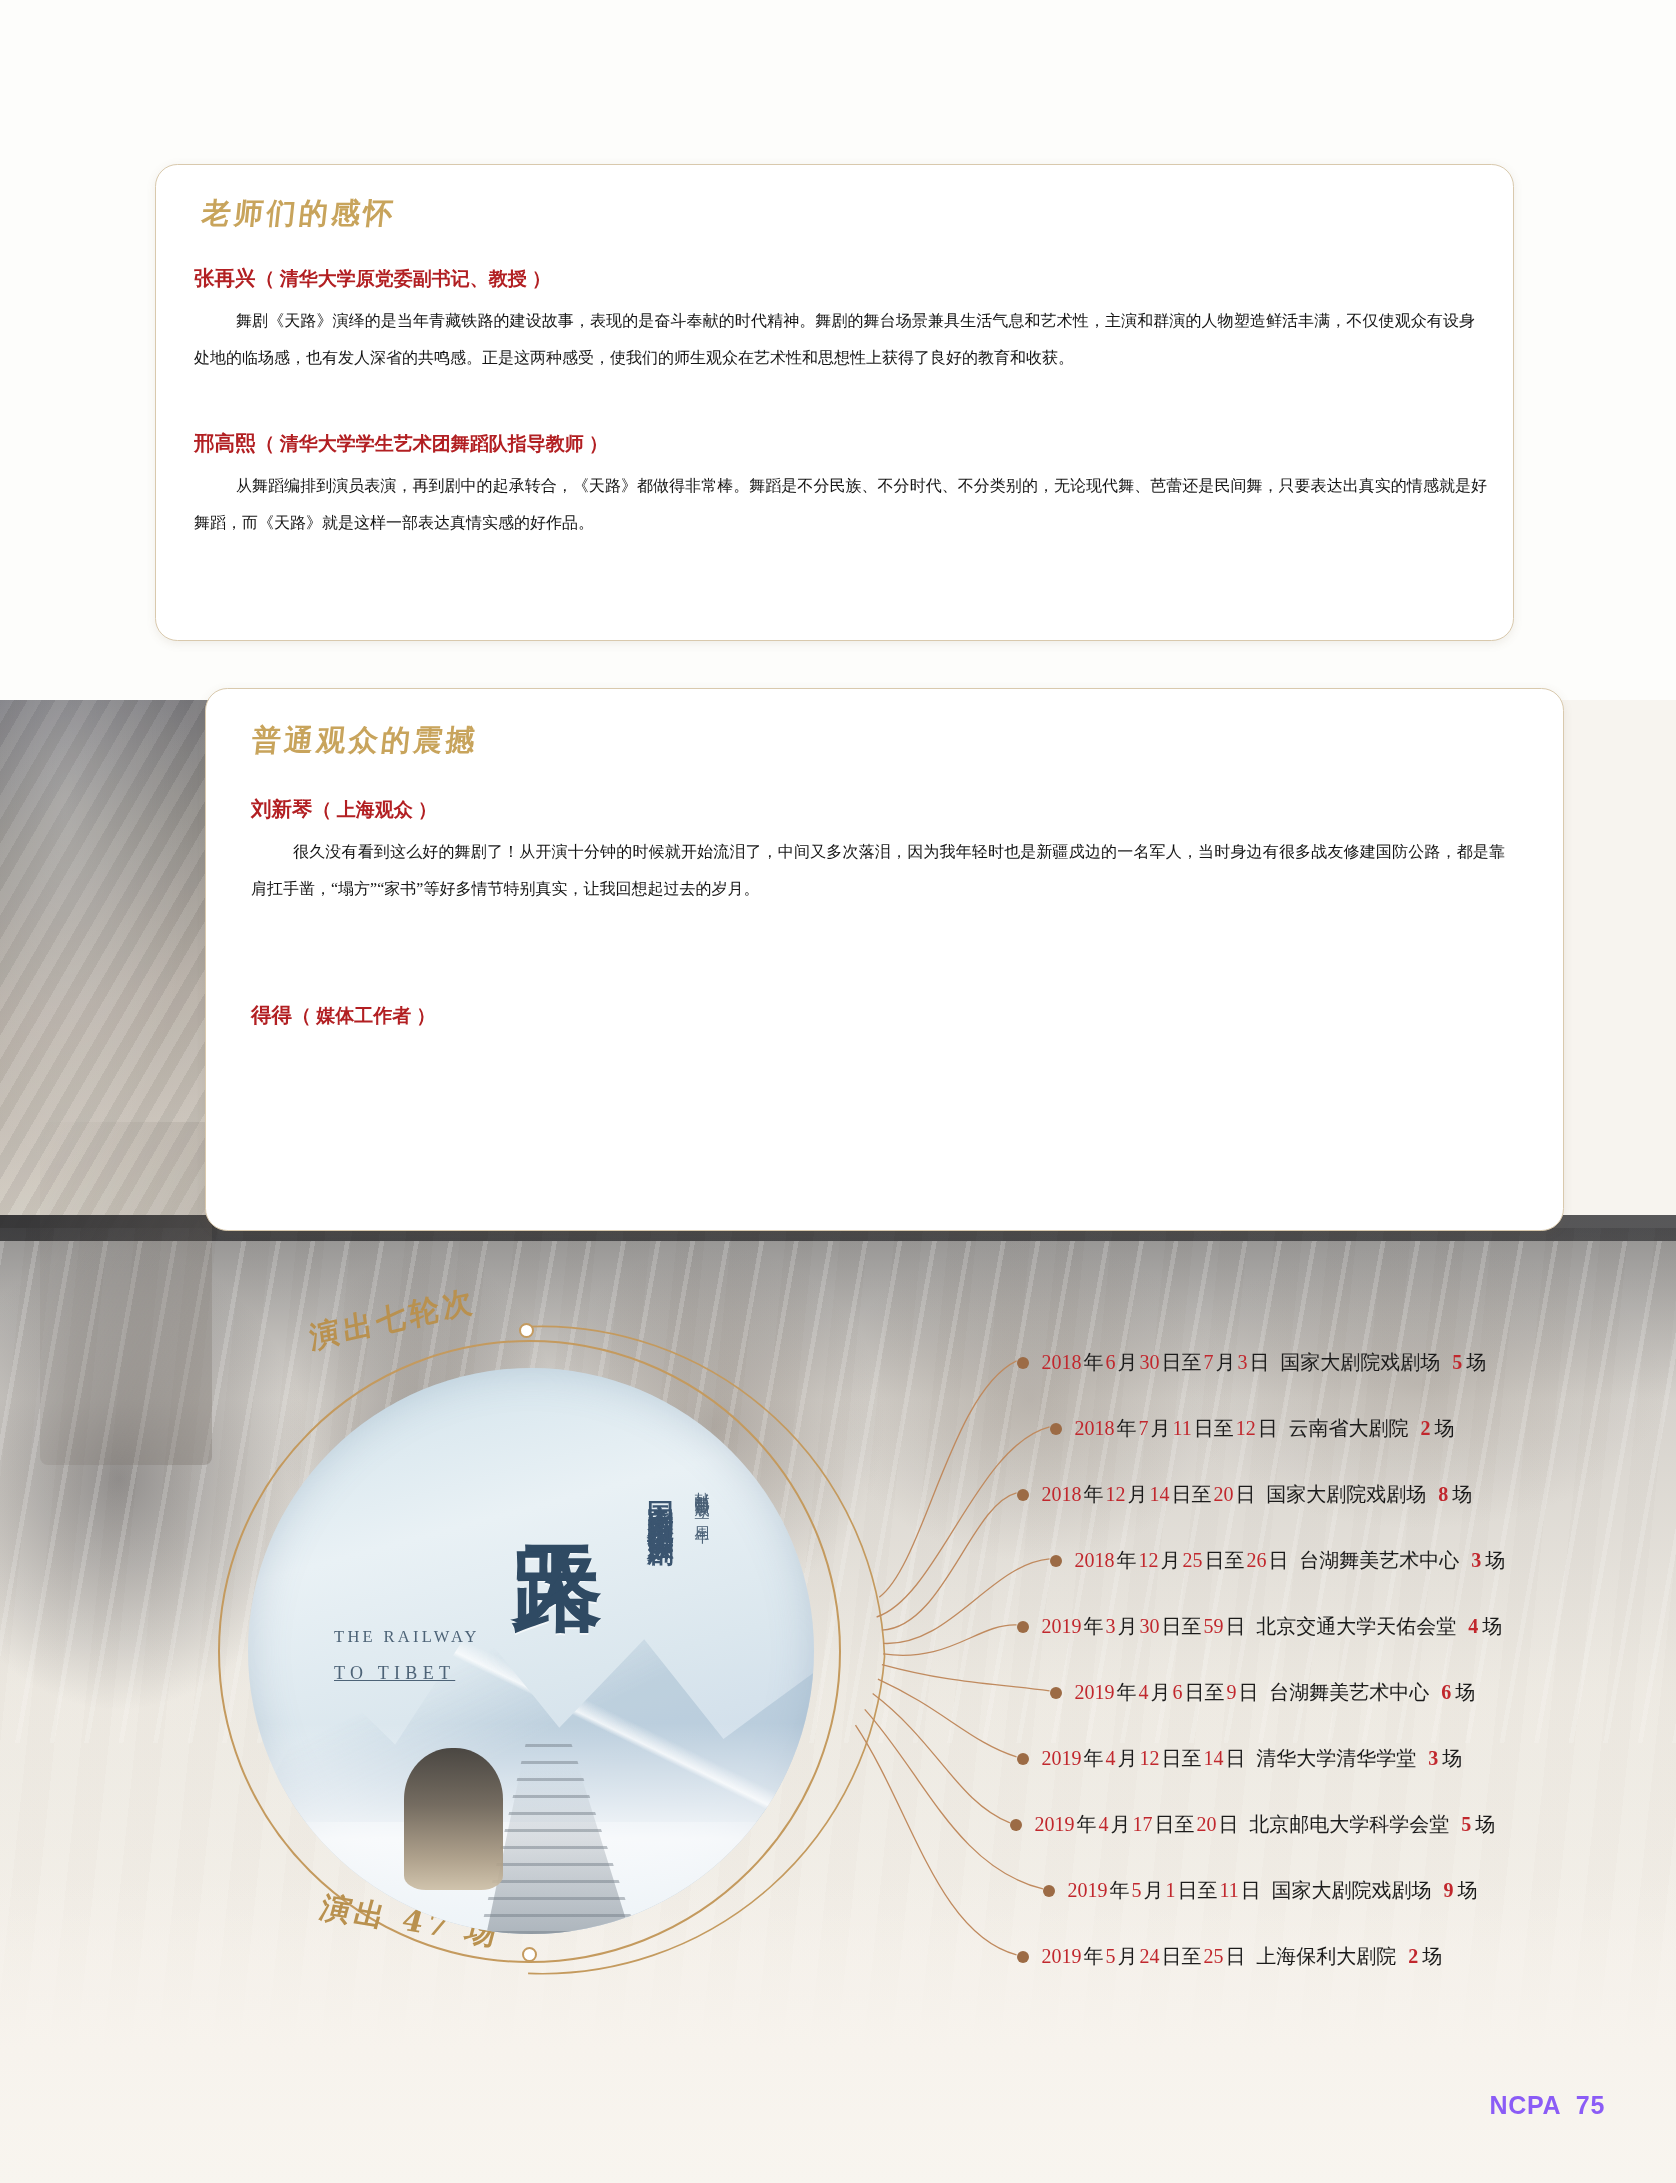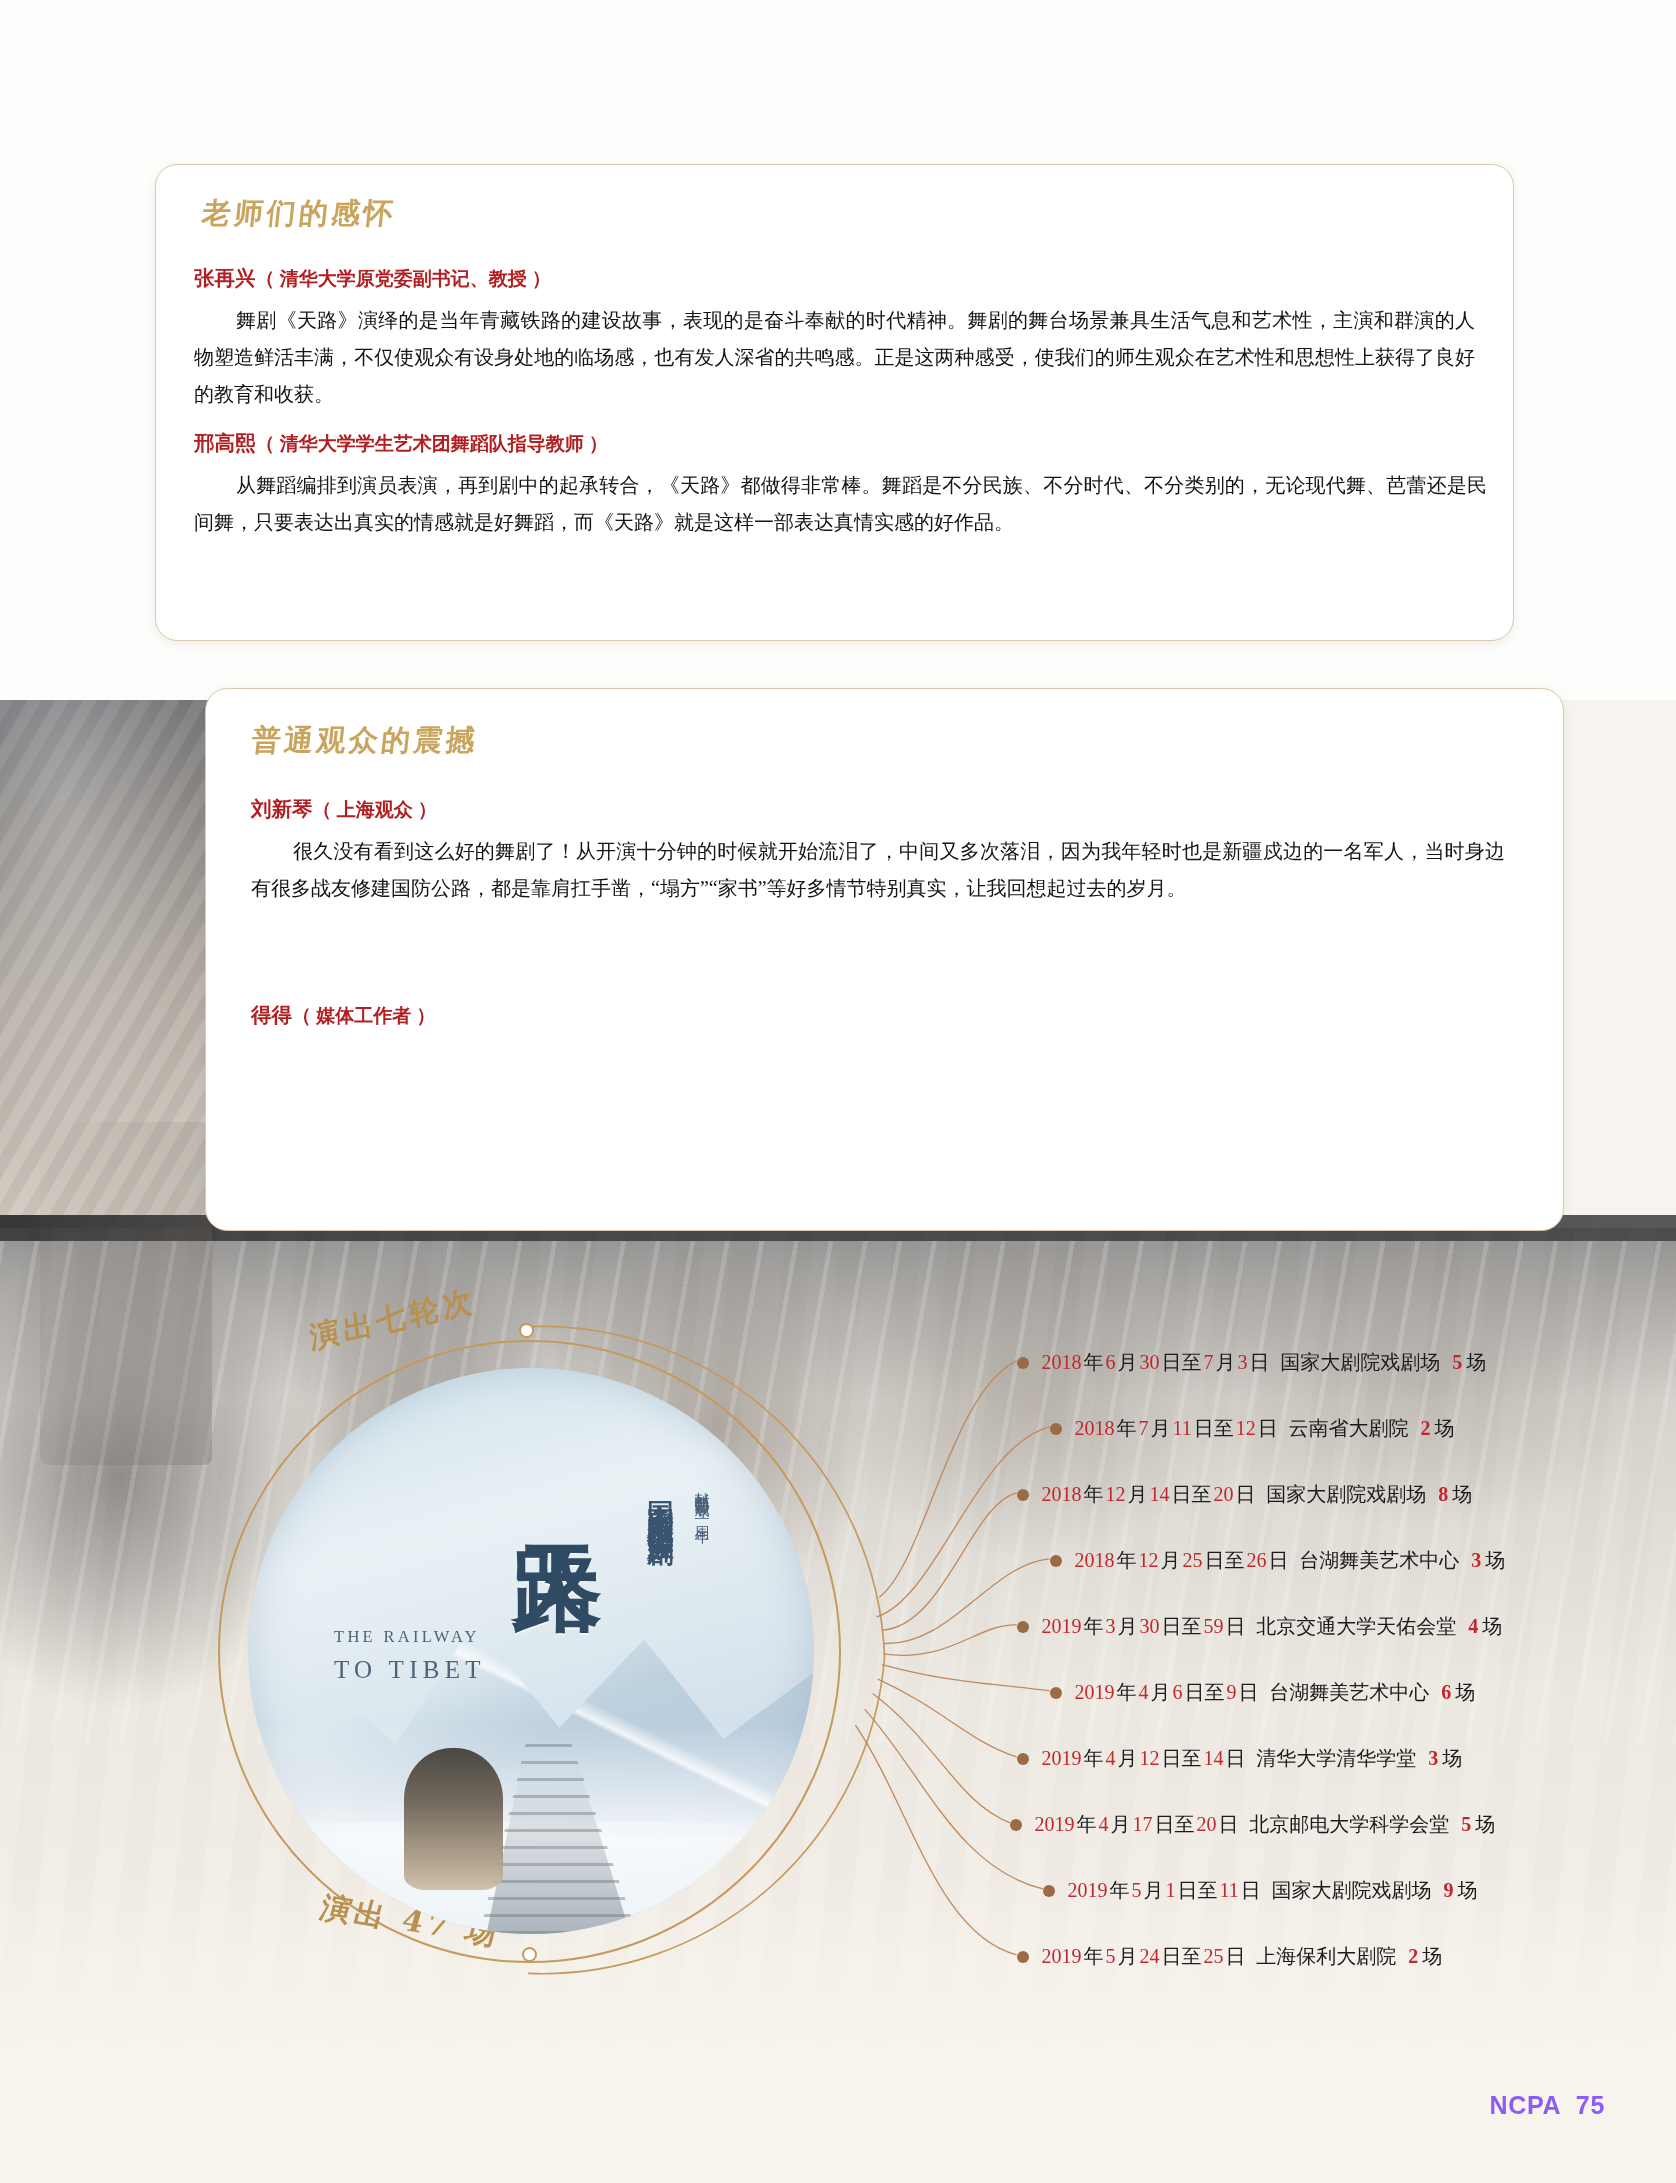--- a/index.html
+++ b/index.html
@@ -115,21 +115,21 @@
     font-family: "Liberation Sans", sans-serif;
     font-weight: 700;
     font-size: 20.5px;
     color: #1d1d1d;
   }
   .speaker-name { color: #b21f22; }
   .speaker-role { color: #b21f22; font-size: 19px; }
 
   .para {
     font-family: "Liberation Serif", serif;
-    font-size: 20px;
+    font-size: 16px;
     line-height: 37px;
     color: #141414;
     text-align: justify;
     text-justify: inter-ideograph;
   }
   .para.indent { text-indent: 42px; }
 
   
   #timeline {
     position: absolute;
@@ -183,21 +183,21 @@
     background: linear-gradient(to bottom, #3f3a34 0%, #6b6154 40%, #a99a83 78%, #cdbfa6 100%);
     border-radius: 48% 48% 22% 22% / 36% 36% 10% 10%;
     opacity:.92;
   }
   .poster-title-latin{
     position:absolute; left:86px; top:259px;
     font-family:"Liberation Serif", serif;
     color:#4d6377; letter-spacing:3.3px; text-align:left;
   }
   .poster-title-latin .l1{ font-size:16.5px; }
-  .poster-title-latin .l2{ font-size:25px; letter-spacing:5.3px; margin-top:9px;}
+  .poster-title-latin .l2{ font-size:18px; letter-spacing:5.3px; margin-top:16px;text-decoration:underline;}
   .poster-cn-big{
     position:absolute; left:259px; top:106px;
     font-family:"DejaVu Serif", serif;
     font-size:90px; font-weight:700; line-height:104px;
     color:#2f4a63; text-shadow: 0 1.3px 0 rgba(255,255,255,.6);
     writing-mode: vertical-rl;
   }
   .poster-cn-side{
     position:absolute; left:396px; top:111px;
     writing-mode: vertical-rl;

